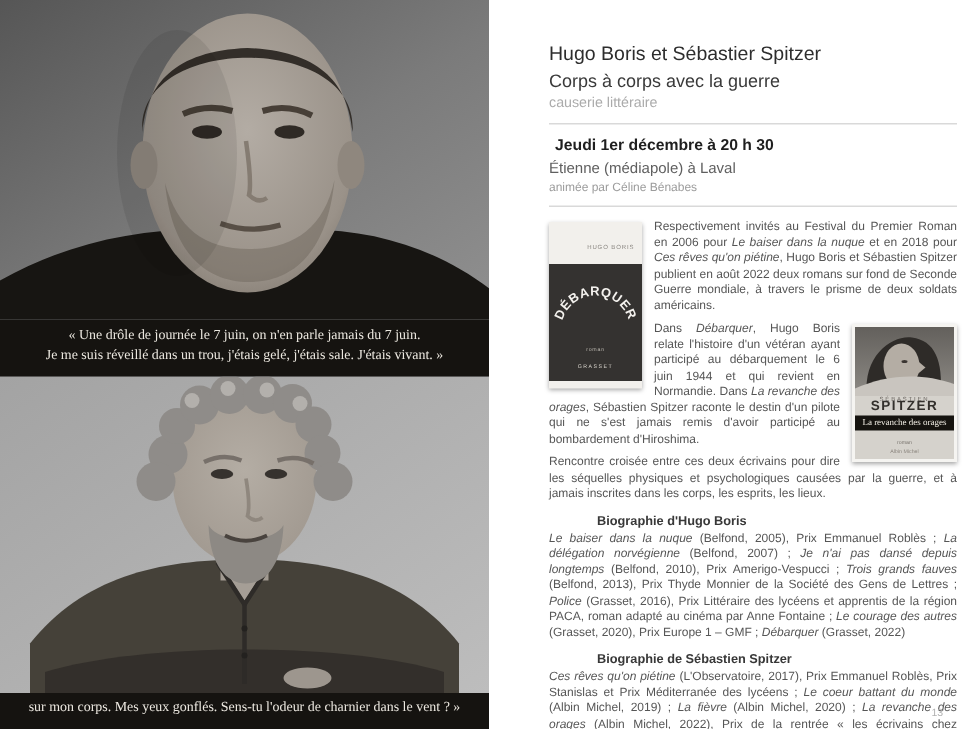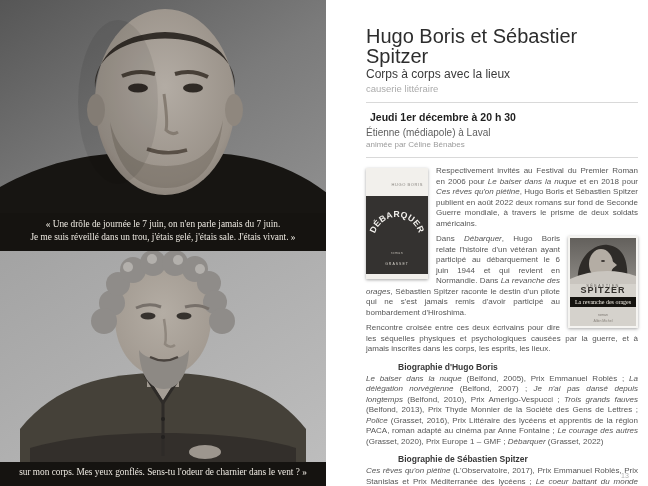--- a/index.html
+++ b/index.html
@@ -19,21 +19,21 @@
     width:326px;background:#151310;color:#ece8e0;
     font-family:"Liberation Serif","DejaVu Serif",serif;
     font-size:9.3px;line-height:13px;text-align:center;
     padding-top:5px;box-sizing:border-box;
   }
   .quote-band1{height:38px;}
   .quote-band2{height:40px;padding-top:4px;}
 
   
   .right-page{position:absolute;left:366px;top:0;width:272px;}
-  .title{font-size:20px;line-height:20px;font-weight:400;color:#2d2d2d;margin:26px 0 1px;}
+  .title{font-size:13px;line-height:20px;font-weight:400;color:#2d2d2d;margin:26px 0 1px;}
   .subtitle{font-size:12px;line-height:14px;color:#3a3a3a;margin:1px 0 2px;font-weight:400;}
   .genre{font-size:9.5px;color:#ababab;margin:0 0 2px;}
   .rule{border:none;border-top:1px solid #d9d9d9;margin:8px 0;}
   .rule2{margin:8px 0 0;}
   .event-date{font-size:10.5px;font-weight:bold;color:#1f1f1f;margin:4px;}
   .event-loc{font-size:10px;color:#5f5f5f;margin:2px 0 0;}
   .event-host{font-size:8px;color:#9c9c9c;margin:2px 0 0;}
 
   .article{padding-top:8px;font-size:8px;line-height:10.5px;color:#565656;text-align:justify;}
   .article p{margin:0 0 5px;}
@@ -161,21 +161,21 @@
     </div>
 
     <div class="quote-band quote-band2">
       <div>sur mon corps. Mes yeux gonflés. Sens-tu l'odeur de charnier dans le vent ? »</div>
     </div>
   </section>
 
   <section class="right-page">
 
     <h1 class="title">Hugo Boris et Sébastier Spitzer</h1>
-    <h2 class="subtitle">Corps à corps avec la lieux</h2>
+    <h2 class="subtitle">Corps à corps avec la guerre</h2>
     <div class="genre">causerie littéraire</div>
 
     <hr class="rule">
 
     <p class="event-date">Jeudi 1er décembre à 20 h 30</p>
     <p class="event-loc">Étienne (médiapole) à Laval</p>
     <p class="event-host">animée par Céline Bénabes</p>
 
     <hr class="rule rule2">
 

